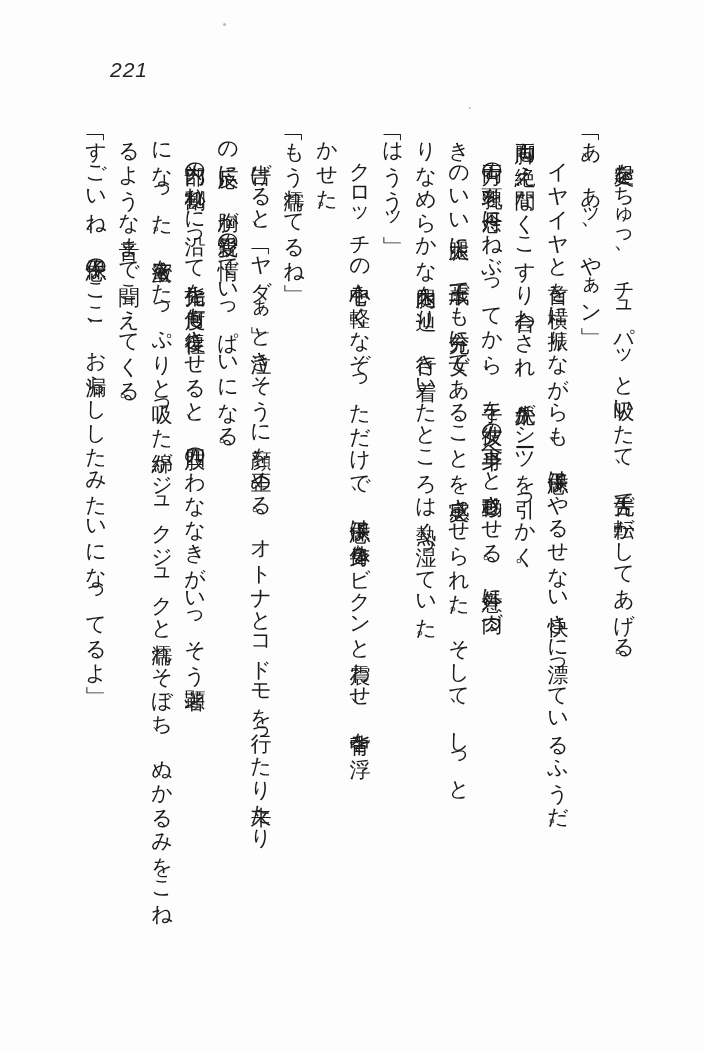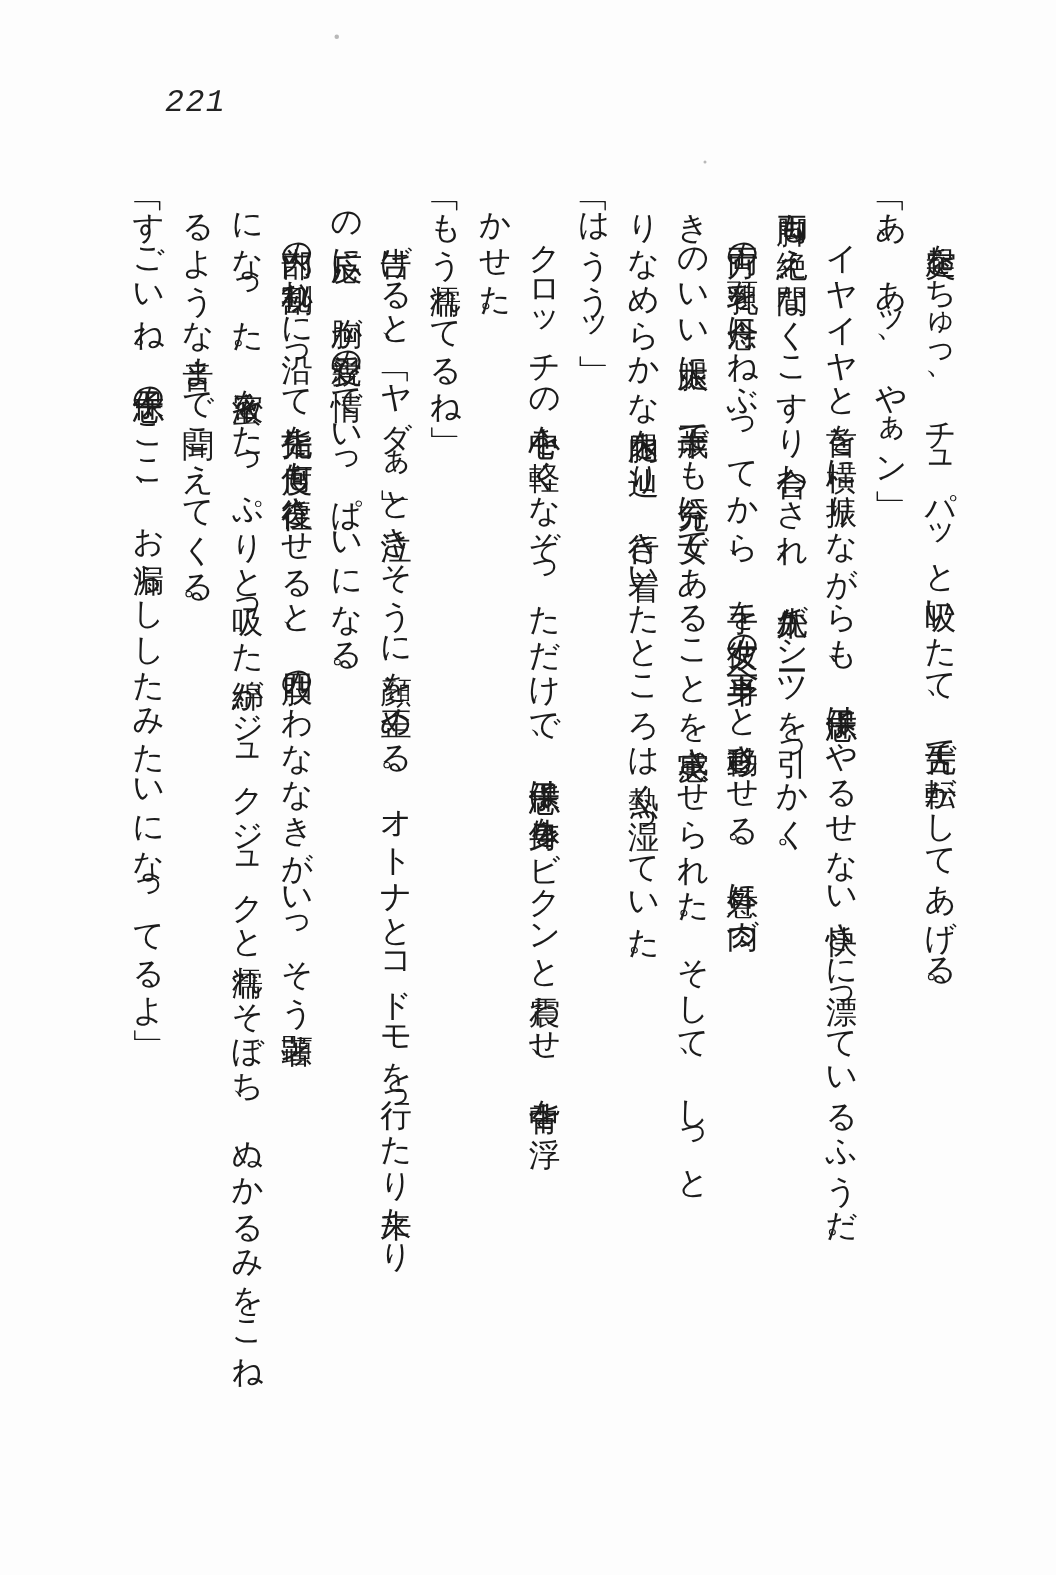--- a/index.html
+++ b/index.html
@@ -6,21 +6,21 @@
     margin: 0;
     padding: 0;
     background: #ffffff;
   }
   .page {
     position: relative;
     width: 704px;
     height: 1050px;
     background: #fdfdfd;
     overflow: hidden;
-    font-family: Liberation Mono, monospace;
+    font-family: Liberation Sans, sans-serif;
     color: #1b1b1b;
   }
   .page-number {
     position: absolute;
     top: 58px;
     left: 110px;
     font-size: 21px;
     font-style: italic;
     letter-spacing: 1px;
     color: #222;

